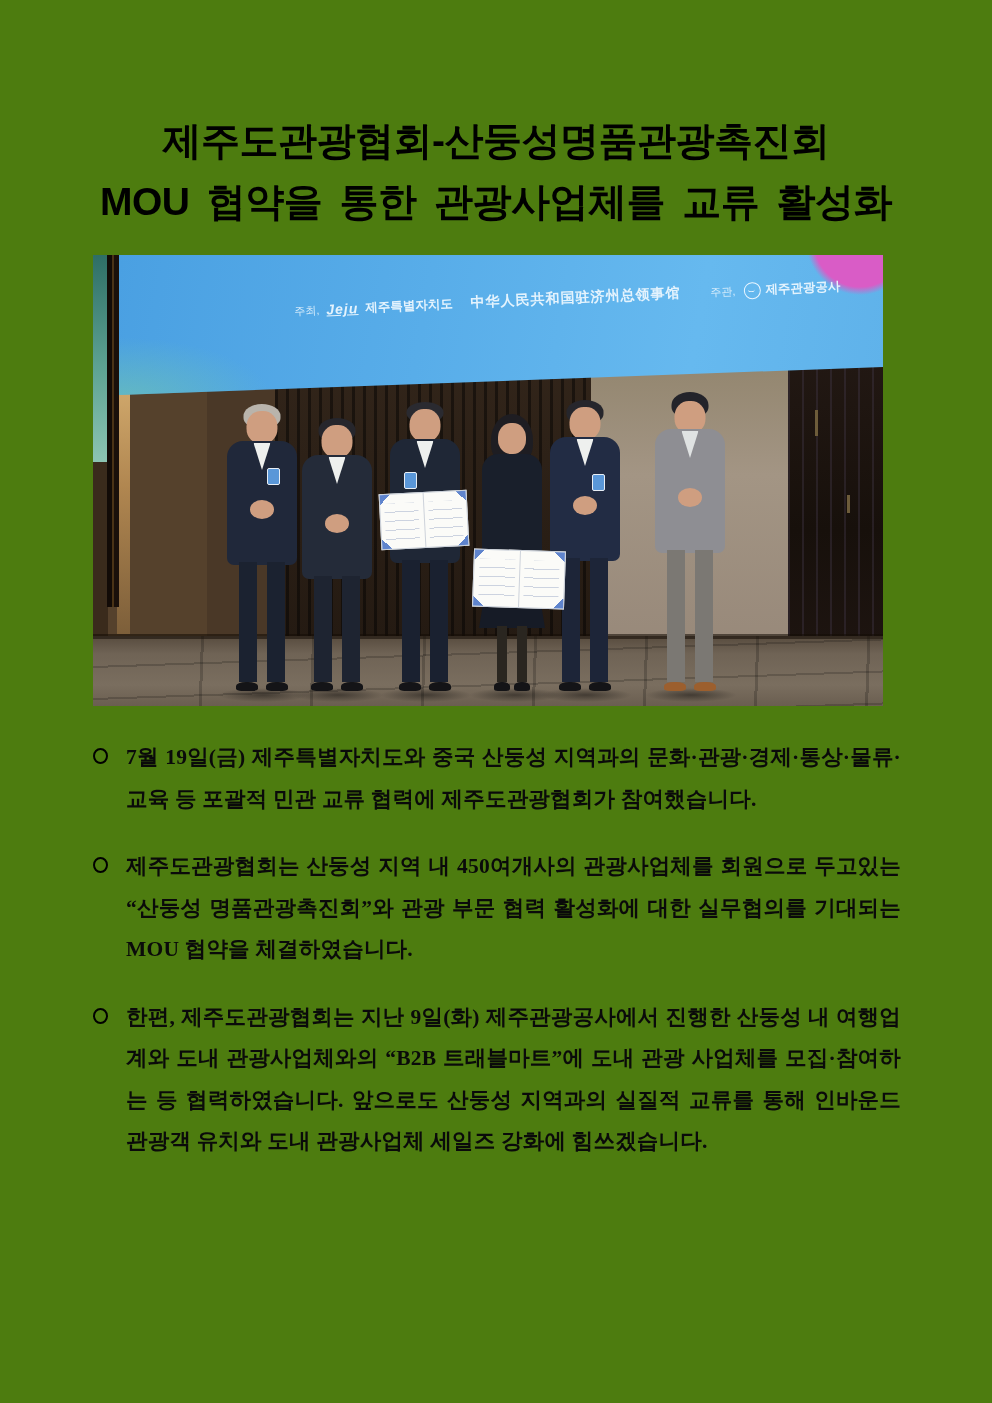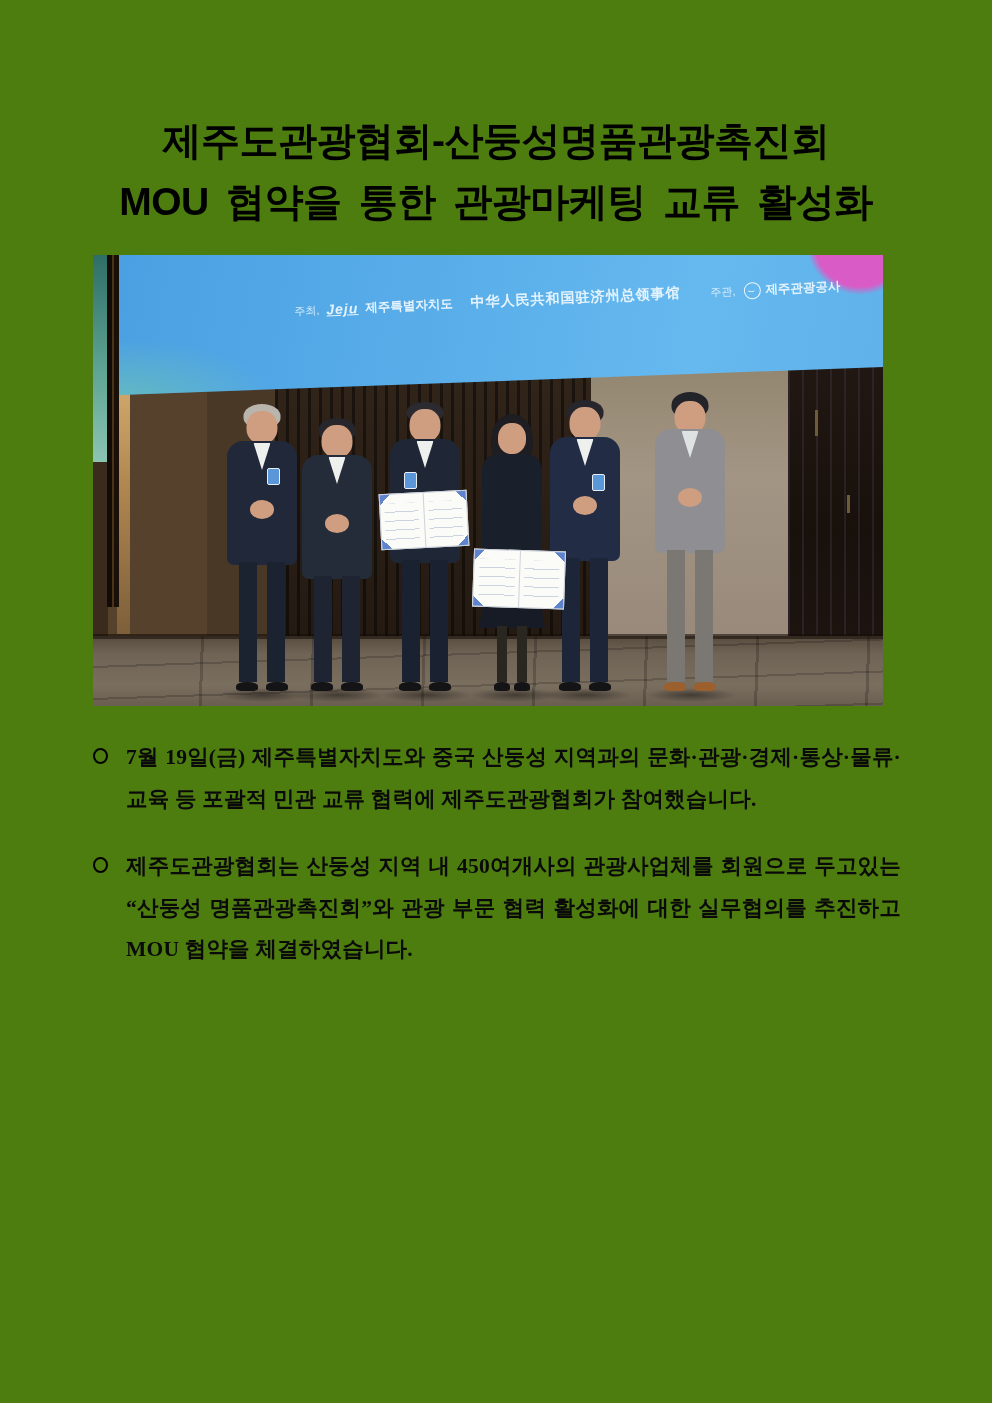--- a/index.html
+++ b/index.html
@@ -147,21 +147,21 @@
     color:#0a0a0a; letter-spacing:0.2px;
   }
 </style>
 </head>
 <body>
 
 <div class="page">
 
   <div class="title-block">
     <div class="title-line">제주도관광협회-산둥성명품관광촉진회</div>
-    <div class="title-line">MOU 협약을 통한 관광마케팅 교류 활성화</div>
+    <div class="title-line">MOU 협약을 통한 관광사업체를 교류 활성화</div>
   </div>
 
   <div class="photo">
     <div class="wall"></div>
     <div class="wall-left-panel"></div>
     <div class="wall-light-strip"></div>
     <div class="wall-slats"></div>
     <div class="wall-beige"></div>
     <div class="doorway">
       <div class="doorway-glint" style="left:28%; top:18%;"></div>
@@ -290,17 +290,23 @@
     <div class="bullet">
       <div class="bullet-marker">
         <span class="bullet-circle"></span>
       </div>
       <div class="bullet-text">7월 19일(금) 제주특별자치도와 중국 산둥성 지역과의 문화·관광·경제·통상·물류·교육 등 포괄적 민관 교류 협력에 제주도관광협회가 참여했습니다.</div>
     </div>
     <div class="bullet">
       <div class="bullet-marker">
         <span class="bullet-circle"></span>
       </div>
-      <div class="bullet-text">제주도관광협회는 산둥성 지역 내 450여개사의 관광사업체를 회원으로 두고있는 “산둥성 명품관광촉진회”와 관광 부문 협력 활성화에 대한 실무협의를 추진하고 MOU 협약을 체결하였습니다.</div>
+      <div class="bullet-text">제주도관광협회는 산둥성 지역 내 450여개사의 관광사업체를 회원으로 두고있는 “산둥성 명품관광촉진회”와 관광 부문 협력 활성화에 대한 실무협의를 기대되는 MOU 협약을 체결하였습니다.</div>
+    </div>
+    <div class="bullet">
+      <div class="bullet-marker">
+        <span class="bullet-circle"></span>
+      </div>
+      <div class="bullet-text">한편, 제주도관광협회는 지난 9일(화) 제주관광공사에서 진행한 산둥성 내 여행업계와 도내 관광사업체와의 “B2B 트래블마트”에 도내 관광 사업체를 모집·참여하는 등 협력하였습니다. 앞으로도 산둥성 지역과의 실질적 교류를 통해 인바운드 관광객 유치와 도내 관광사업체 세일즈 강화에 힘쓰겠습니다.</div>
     </div>
   </div>
 
 </div>
 
 </body></html>

